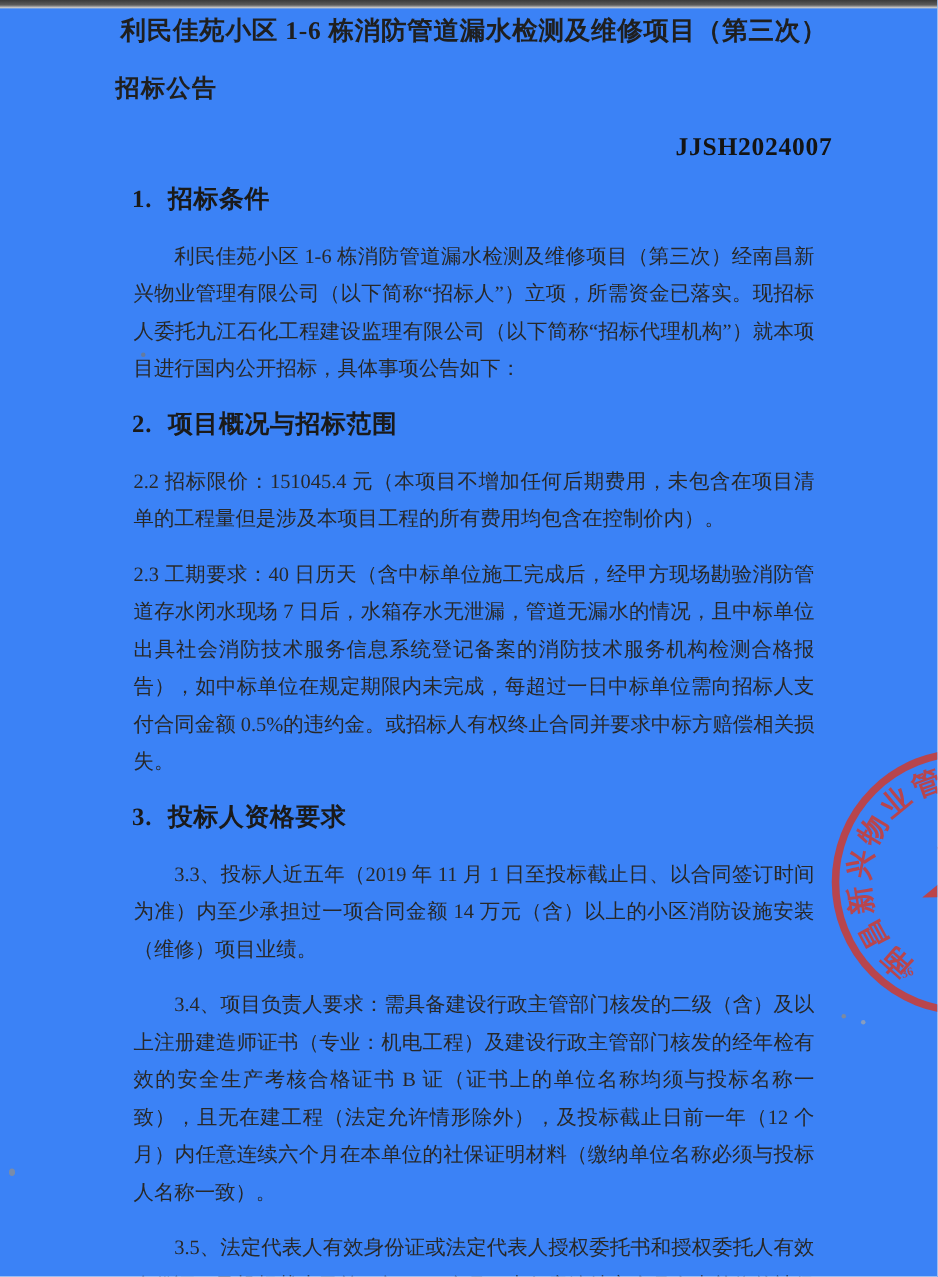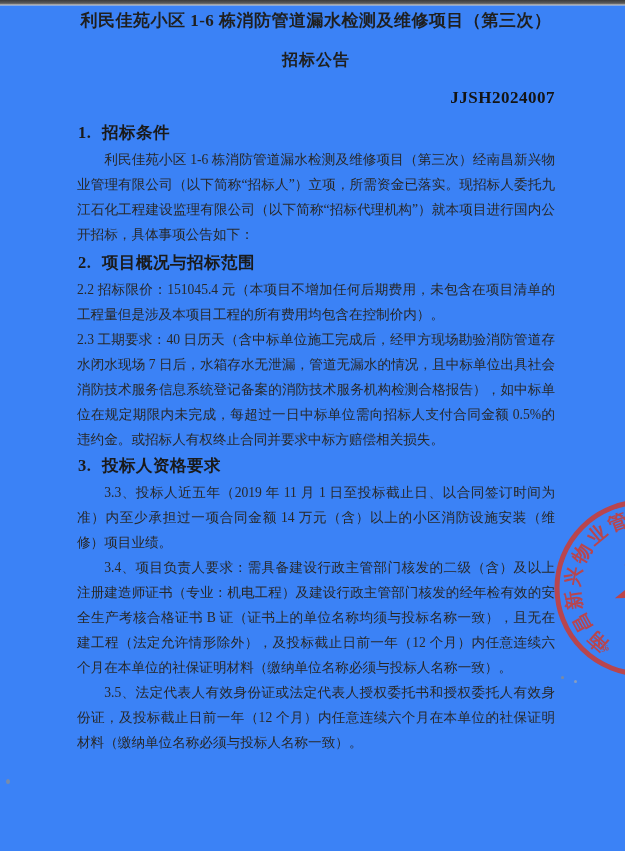--- a/index.html
+++ b/index.html
@@ -18,37 +18,37 @@
   }
   .content {
     position:absolute; top:8px; left:77px; width:478px;
   }
   .title {
     font-size:17px; font-weight:bold; text-align:center;
     line-height:26px; letter-spacing:0.5px; color:#1f1f1f;
   }
   .subtitle {
     margin-top:14px; font-size:16px; font-weight:bold;
-    text-align:center; line-height:24px; color:#1f1f1f; letter-spacing:1px;
+    line-height:24px; color:#1f1f1f; letter-spacing:1px;
   }
   .docnum {
     margin-top:14px; font-size:17px; font-weight:bold;
     text-align:right; line-height:24px; color:#141414; letter-spacing:0.5px;
     font-family:"Liberation Serif", serif;
   }
   h3.sec {
-    margin:1px; font-size:16.5px; font-weight:bold;
+    margin:11px; font-size:16.5px; font-weight:bold;
     line-height:26px; color:#1a1a1a; letter-spacing:0.5px;
   }
   h3.sec-1 { margin-top:10px; }
   h3.sec-2 { margin-top:3px; }
   h3.sec-3 { margin-top:1px; }
   h3.sec .num { display:inline-block; min-width:24px; }
   p.body {
-    margin:0; font-size:13.6px; line-height:25px;
+    margin:12px; font-size:13.6px; line-height:25px;
     text-align:justify; text-justify:inter-ideograph;
     color:#282828;
   }
   p.indent { text-indent:2em; }
   .stamp-svg {
     position:absolute; left:545px; top:495px;
     width:200px; height:200px; z-index:5; opacity:0.92;
   }
   .speck { position:absolute; border-radius:50%; z-index:2; }
   .speck-a { left:6px;  top:779px; width:4px; height:5px; background:#8f8f8f; opacity:.75; }

